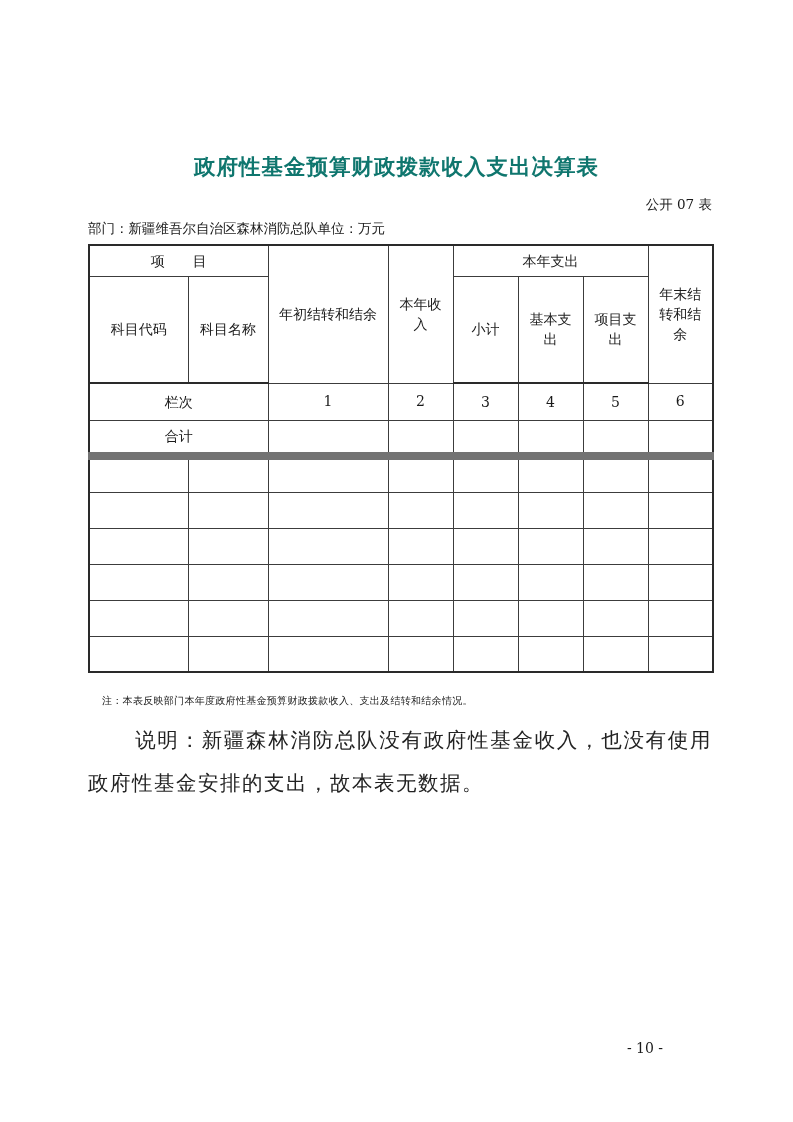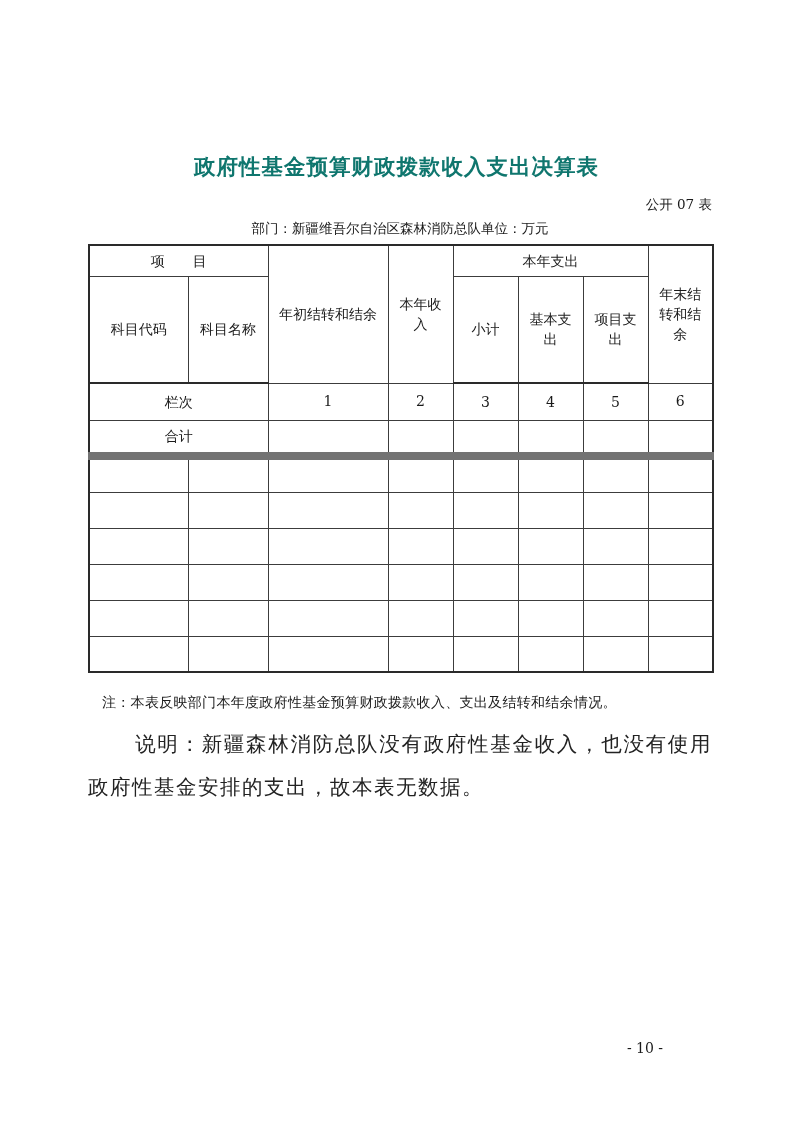--- a/index.html
+++ b/index.html
@@ -27,21 +27,21 @@
     color: #0f766e;
   }
   .table-code-line {
     margin-top: 15px;
     text-align: right;
     font-size: 13.5px;
   }
   .meta-row {
     margin-top: 6px;
     display: flex;
-    justify-content: center;
+    justify-content: flex-start;
     align-items: baseline;
     font-size: 13.5px;
   }
   table.budget-table {
     margin-top: 6px;
     width: 624px;
     border-collapse: collapse;
     table-layout: fixed;
   }
   table.budget-table td {
@@ -54,21 +54,21 @@
     word-break: break-all;
     overflow: hidden;
   }
   table.budget-table { border: 2px solid #2a2a2a; }
   tr.header-row-2 td { border-bottom: 2px solid #2a2a2a; }
   tr.lane-row td { border-bottom: 1.5px solid #3c3c3c; }
   tr.total-row td { border-bottom: 8px solid #737373; }
   .note-line {
     margin-top: 21px;
     padding-left: 14px;
-    font-size: 14px;
+    font-size: 10px;
     letter-spacing: 0.3px;
   }
   .explanation {
     margin-top: 11px;
     font-size: 20.5px;
     line-height: 43px;
     text-indent: 2.3em;
     text-align: justify;
     letter-spacing: 1.5px;
     color: #222;

